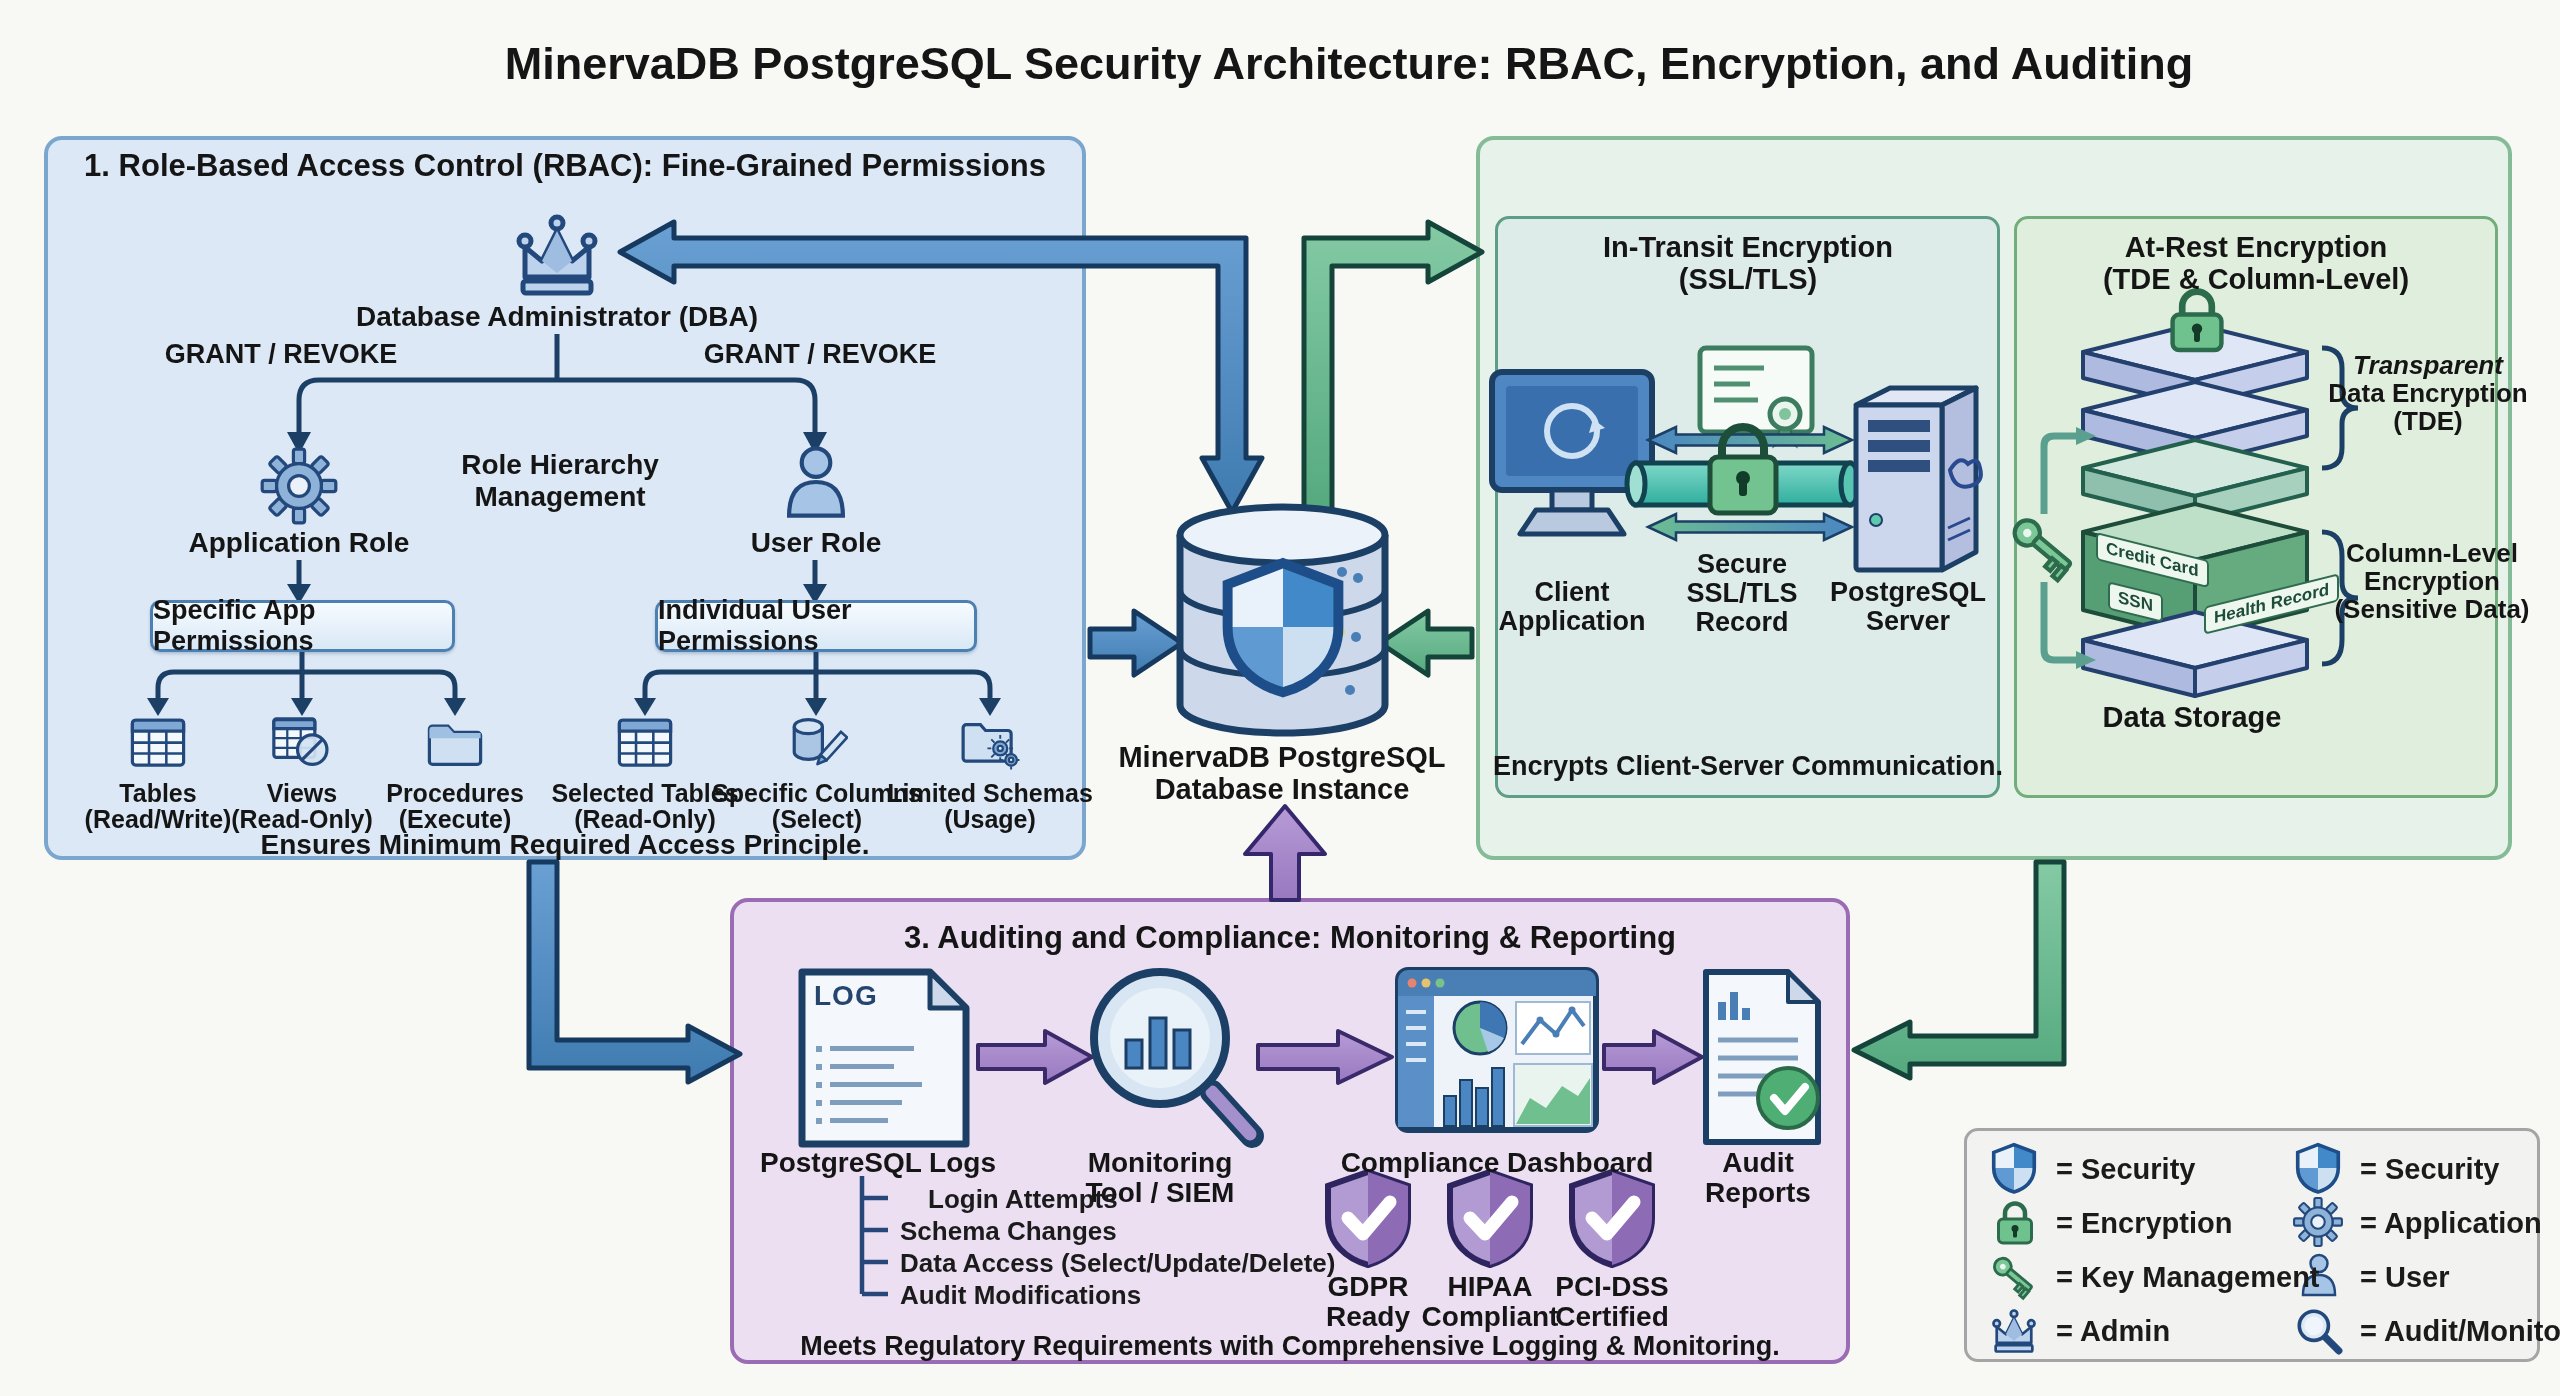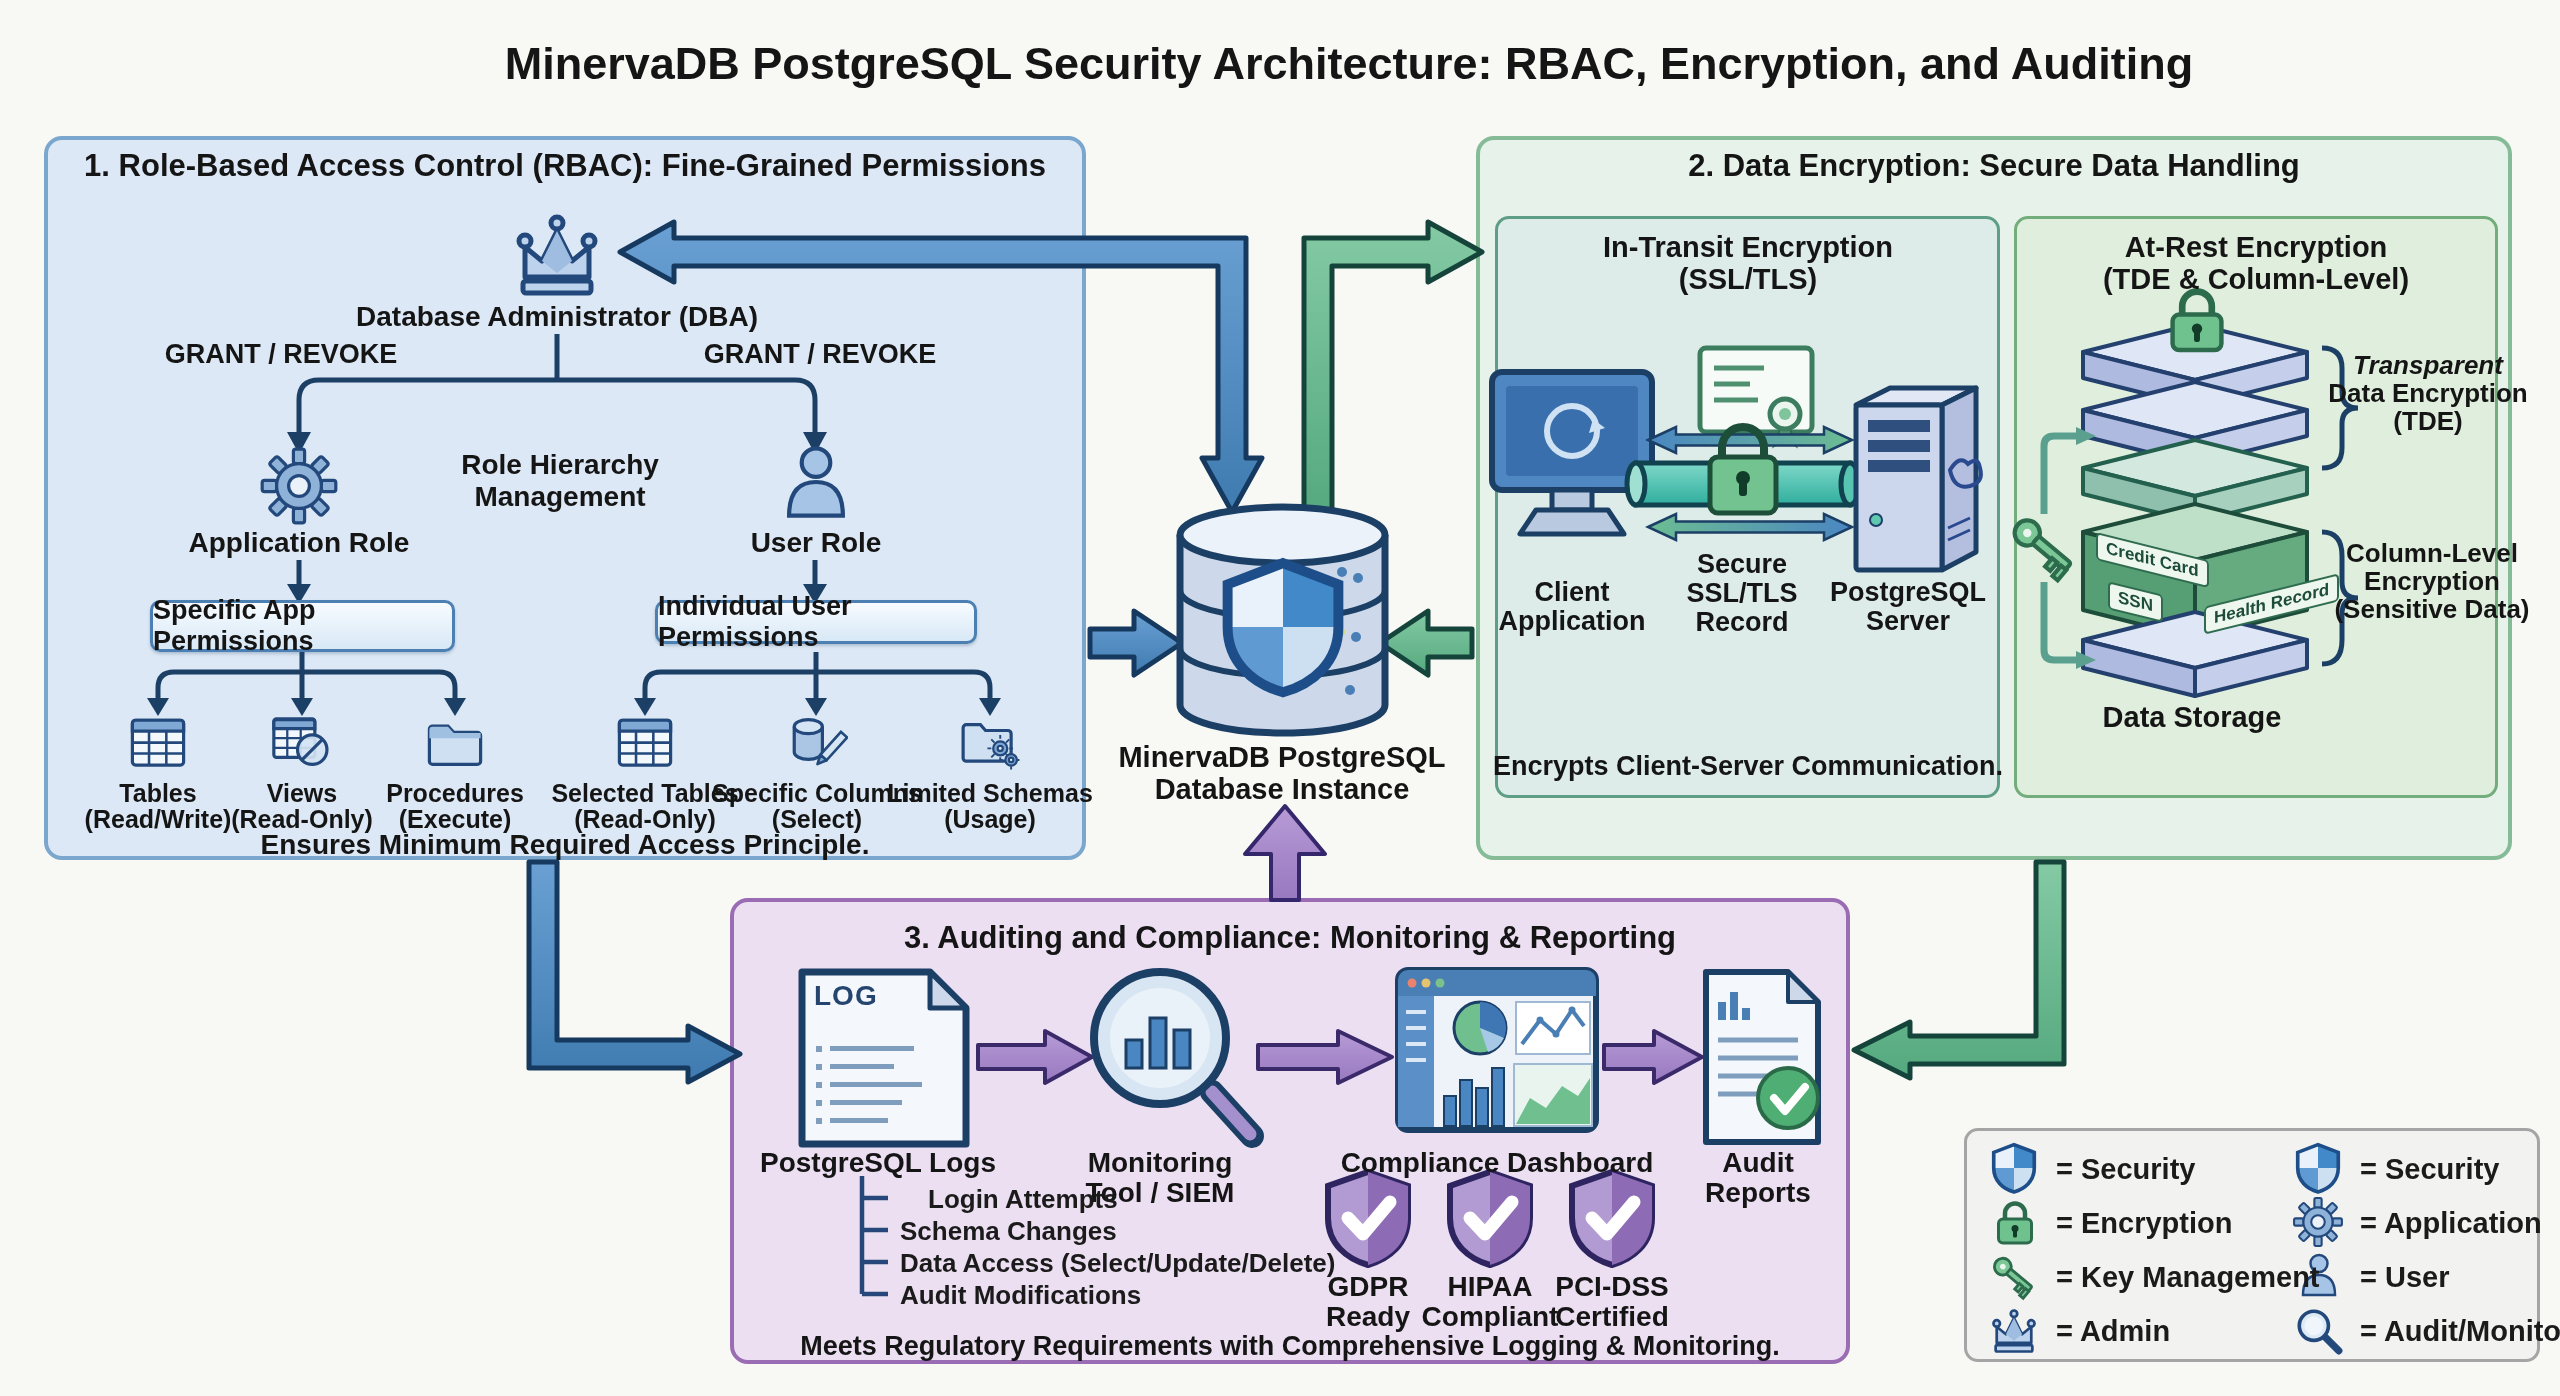--- a/index.html
+++ b/index.html
@@ -418,40 +418,39 @@
 
   <div class="t f31" style="left:565px;top:150px;">1. Role-Based Access Control (RBAC): Fine-Grained Permissions</div>
   <div class="t f28" style="left:557px;top:302px;">Database Administrator (DBA)</div>
   <div class="t f27" style="left:281px;top:340px;">GRANT / REVOKE</div>
   <div class="t f27" style="left:820px;top:340px;">GRANT / REVOKE</div>
   <div class="t f28" style="left:560px;top:450px;">Role Hierarchy</div>
   <div class="t f28" style="left:560px;top:482px;">Management</div>
   <div class="t f28" style="left:299px;top:528px;">Application Role</div>
   <div class="t f28" style="left:816px;top:528px;">User Role</div>
   <div class="pill" style="left:150px;top:600px;width:305px;height:52px;">Specific App Permissions</div>
-  <div class="pill" style="left:655px;top:600px;width:322px;height:44px;">Individual User Permissions</div>
+  <div class="pill" style="left:655px;top:600px;width:322px;height:52px;">Individual User Permissions</div>
 
   <div class="t f25" style="left:158px;top:780px;">Tables</div>
   <div class="t f25" style="left:158px;top:806px;">(Read/Write)</div>
   <div class="t f25" style="left:302px;top:780px;">Views</div>
   <div class="t f25" style="left:302px;top:806px;">(Read-Only)</div>
   <div class="t f25" style="left:455px;top:780px;">Procedures</div>
   <div class="t f25" style="left:455px;top:806px;">(Execute)</div>
   <div class="t f25" style="left:645px;top:780px;">Selected Tables</div>
   <div class="t f25" style="left:645px;top:806px;">(Read-Only)</div>
   <div class="t f25" style="left:817px;top:780px;">Specific Columns</div>
   <div class="t f25" style="left:817px;top:806px;">(Select)</div>
   <div class="t f25" style="left:990px;top:780px;">Limited Schemas</div>
   <div class="t f25" style="left:990px;top:806px;">(Usage)</div>
   <div class="t f28" style="left:565px;top:830px;">Ensures Minimum Required Access Principle.</div>
 
   <div class="t f29" style="left:1282px;top:742px;">MinervaDB PostgreSQL</div>
   <div class="t f29" style="left:1282px;top:774px;">Database Instance</div>
 
-  <div class="t f31" style="left:1994px;top:150px;">2. Data Encryption: Secure Data Handling</div>
   <div class="t f29" style="left:1748px;top:232px;">In-Transit Encryption</div>
   <div class="t f29" style="left:1748px;top:264px;">(SSL/TLS)</div>
   <div class="t f27" style="left:1572px;top:578px;">Client</div>
   <div class="t f27" style="left:1572px;top:607px;">Application</div>
   <div class="t f27" style="left:1742px;top:550px;">Secure</div>
   <div class="t f27" style="left:1742px;top:579px;">SSL/TLS</div>
   <div class="t f27" style="left:1742px;top:608px;">Record</div>
   <div class="t f27" style="left:1908px;top:578px;">PostgreSQL</div>
   <div class="t f27" style="left:1908px;top:607px;">Server</div>
   <div class="t f27" style="left:1748px;top:752px;">Encrypts Client-Server Communication.</div>

